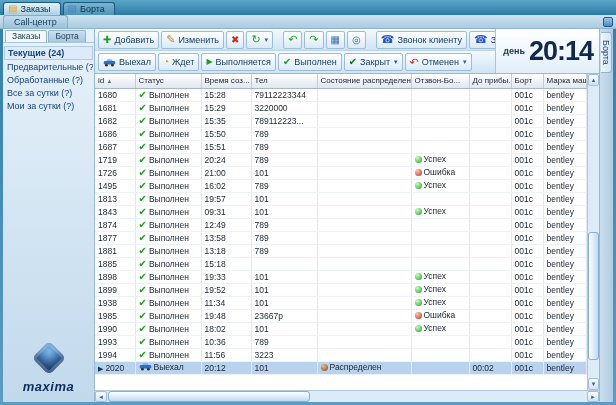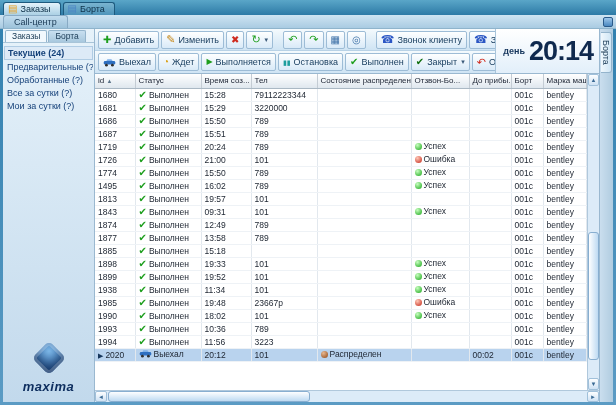--- a/index.html
+++ b/index.html
@@ -195,24 +195,20 @@
                 </span>
                 <span>Выехал</span>
               </button>
               <button class="tb-btn">
                 <span class="icon" style="color: rgb(217, 162, 27);">◔</span>
                 <span>Ждет</span>
               </button>
               <button class="tb-btn">
                 <span class="icon" style="color: rgb(29, 158, 29); font-size: 8px;">▶</span>
                 <span>Выполняется</span>
-              </button>
-              <button class="tb-btn">
-                <span class="icon" style="color: rgb(29, 158, 158); font-size: 7px;">▮▮</span>
-                <span>Остановка</span>
               </button>
               <button class="tb-btn">
                 <span class="icon" style="color: rgb(29, 158, 29);">✔</span>
                 <span>Выполнен</span>
               </button>
               <button class="tb-btn">
                 <span class="icon" style="color: rgb(14, 110, 14);">✔</span>
                 <span>Закрыт</span>
                 <span class="dd">▾</span>
               </button>
@@ -279,20 +275,34 @@
                     </span></td>
                   <td>15:29</td>
                   <td>3220000</td>
                   <td></td>
                   <td></td>
                   <td></td>
                   <td>001c</td>
                   <td>bentley</td>
                 </tr>
                 <tr>
+                  <td>1682</td>
+                  <td><span class="cell-ic">
+                      <span class="icon" style="color: rgb(29, 158, 29);">✔</span>
+                      <span>Выполнен</span>
+                    </span></td>
+                  <td>15:35</td>
+                  <td>789112223...</td>
+                  <td></td>
+                  <td></td>
+                  <td></td>
+                  <td>001c</td>
+                  <td>bentley</td>
+                </tr>
+                <tr>
                   <td>1686</td>
                   <td><span class="cell-ic">
                       <span class="icon" style="color: rgb(29, 158, 29);">✔</span>
                       <span>Выполнен</span>
                     </span></td>
                   <td>15:50</td>
                   <td>789</td>
                   <td></td>
                   <td></td>
                   <td></td>
@@ -341,105 +351,102 @@
                   <td></td>
                   <td><span class="cell-ic">
                       <span class="dot red"></span>
                       <span>Ошибка</span>
                     </span></td>
                   <td></td>
                   <td>001c</td>
                   <td>bentley</td>
                 </tr>
                 <tr>
-                  <td>1774</td>
-                  <td><span class="cell-ic">
-                      <span class="icon" style="color: rgb(29, 158, 29);">✔</span>
-                      <span>Выполнен</span>
-                    </span></td>
-                  <td>15:50</td>
+                  <td>1495</td>
+                  <td><span class="cell-ic">
+                      <span class="icon" style="color: rgb(29, 158, 29);">✔</span>
+                      <span>Выполнен</span>
+                    </span></td>
+                  <td>16:02</td>
                   <td>789</td>
                   <td></td>
                   <td><span class="cell-ic">
                       <span class="dot green"></span>
                       <span>Успех</span>
                     </span></td>
                   <td></td>
                   <td>001c</td>
                   <td>bentley</td>
                 </tr>
                 <tr>
-                  <td>1495</td>
-                  <td><span class="cell-ic">
-                      <span class="icon" style="color: rgb(29, 158, 29);">✔</span>
-                      <span>Выполнен</span>
-                    </span></td>
-                  <td>16:02</td>
-                  <td>789</td>
+                  <td>1813</td>
+                  <td><span class="cell-ic">
+                      <span class="icon" style="color: rgb(29, 158, 29);">✔</span>
+                      <span>Выполнен</span>
+                    </span></td>
+                  <td>19:57</td>
+                  <td>101</td>
+                  <td></td>
+                  <td></td>
+                  <td></td>
+                  <td>001c</td>
+                  <td>bentley</td>
+                </tr>
+                <tr>
+                  <td>1843</td>
+                  <td><span class="cell-ic">
+                      <span class="icon" style="color: rgb(29, 158, 29);">✔</span>
+                      <span>Выполнен</span>
+                    </span></td>
+                  <td>09:31</td>
+                  <td>101</td>
                   <td></td>
                   <td><span class="cell-ic">
                       <span class="dot green"></span>
                       <span>Успех</span>
                     </span></td>
                   <td></td>
                   <td>001c</td>
                   <td>bentley</td>
                 </tr>
                 <tr>
-                  <td>1813</td>
-                  <td><span class="cell-ic">
-                      <span class="icon" style="color: rgb(29, 158, 29);">✔</span>
-                      <span>Выполнен</span>
-                    </span></td>
-                  <td>19:57</td>
-                  <td>101</td>
-                  <td></td>
-                  <td></td>
-                  <td></td>
-                  <td>001c</td>
-                  <td>bentley</td>
-                </tr>
-                <tr>
-                  <td>1843</td>
-                  <td><span class="cell-ic">
-                      <span class="icon" style="color: rgb(29, 158, 29);">✔</span>
-                      <span>Выполнен</span>
-                    </span></td>
-                  <td>09:31</td>
-                  <td>101</td>
-                  <td></td>
-                  <td><span class="cell-ic">
-                      <span class="dot green"></span>
-                      <span>Успех</span>
-                    </span></td>
-                  <td></td>
-                  <td>001c</td>
-                  <td>bentley</td>
-                </tr>
-                <tr>
                   <td>1874</td>
                   <td><span class="cell-ic">
                       <span class="icon" style="color: rgb(29, 158, 29);">✔</span>
                       <span>Выполнен</span>
                     </span></td>
                   <td>12:49</td>
                   <td>789</td>
                   <td></td>
                   <td></td>
                   <td></td>
                   <td>001c</td>
                   <td>bentley</td>
                 </tr>
                 <tr>
                   <td>1877</td>
                   <td><span class="cell-ic">
                       <span class="icon" style="color: rgb(29, 158, 29);">✔</span>
                       <span>Выполнен</span>
                     </span></td>
                   <td>13:58</td>
+                  <td>789</td>
+                  <td></td>
+                  <td></td>
+                  <td></td>
+                  <td>001c</td>
+                  <td>bentley</td>
+                </tr>
+                <tr>
+                  <td>1881</td>
+                  <td><span class="cell-ic">
+                      <span class="icon" style="color: rgb(29, 158, 29);">✔</span>
+                      <span>Выполнен</span>
+                    </span></td>
+                  <td>13:18</td>
                   <td>789</td>
                   <td></td>
                   <td></td>
                   <td></td>
                   <td>001c</td>
                   <td>bentley</td>
                 </tr>
                 <tr>
                   <td>1885</td>
                   <td><span class="cell-ic">

